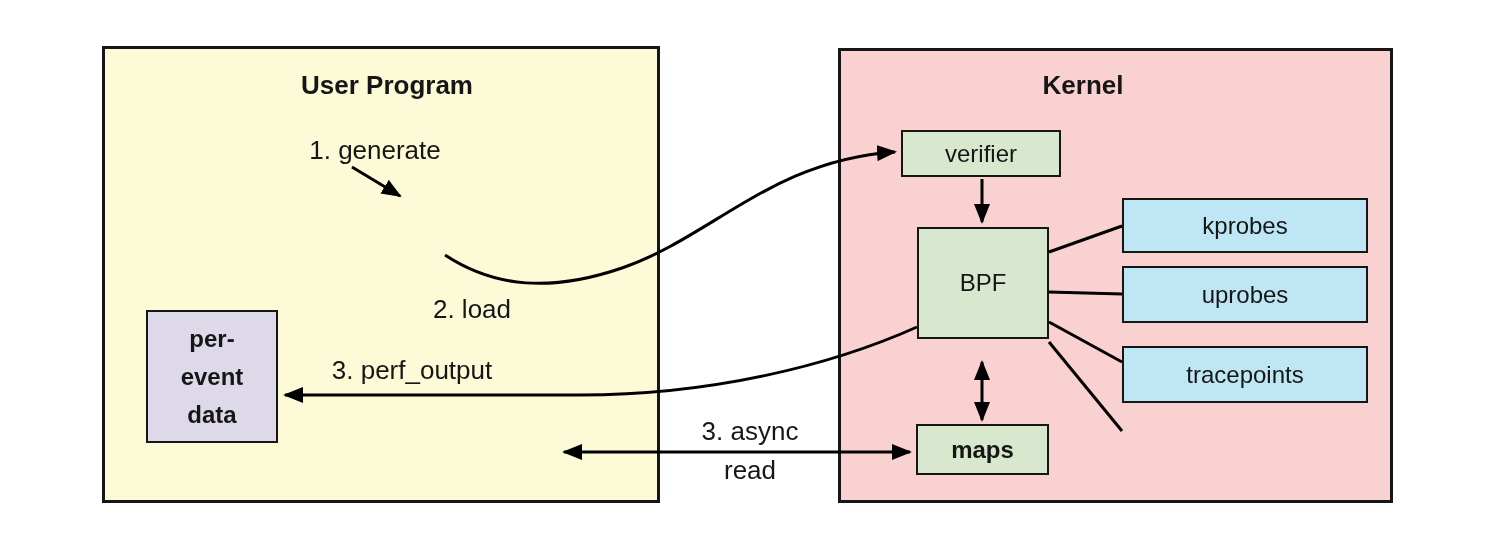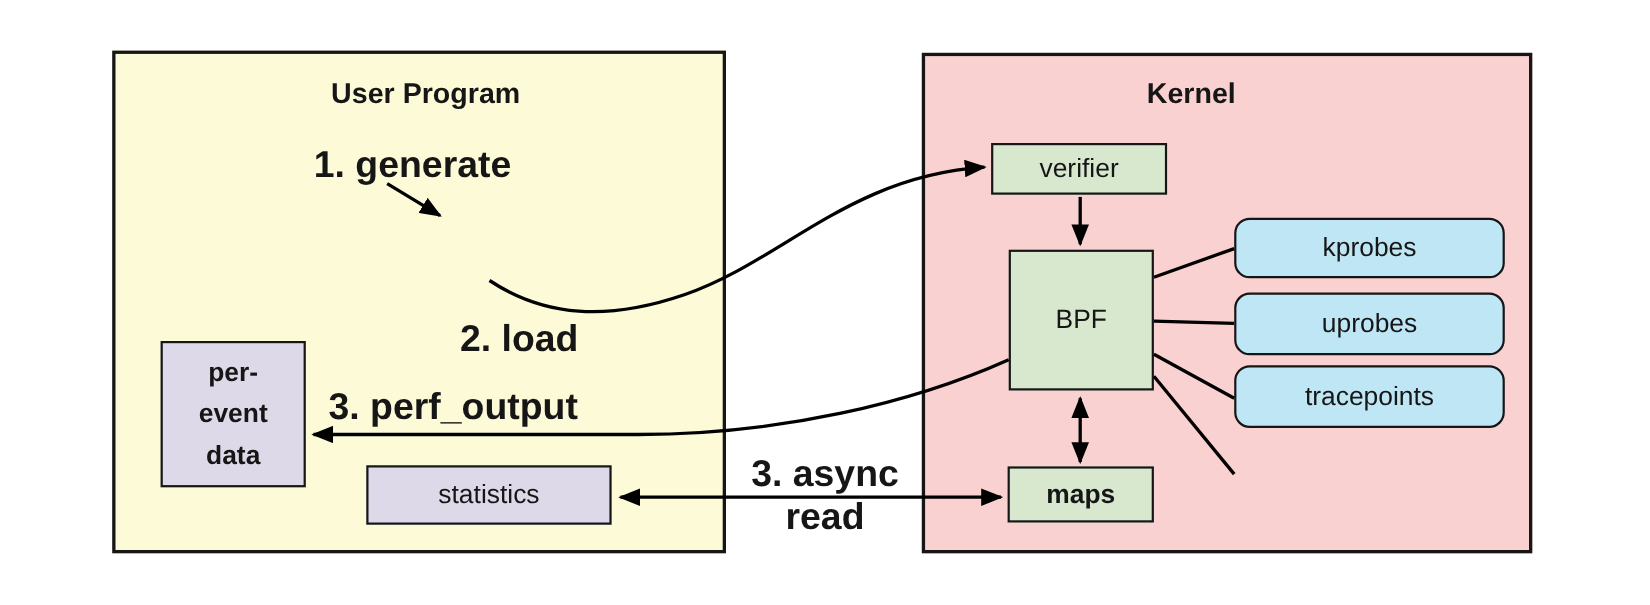--- a/index.html
+++ b/index.html
@@ -18,37 +18,37 @@
     position:absolute; transform:translateX(-50%);
     font-size:26px; font-weight:bold; white-space:nowrap;
   }
   .node {
     position:absolute; box-sizing:border-box;
     border:2.5px solid #161616;
     display:flex; align-items:center; justify-content:center;
     font-size:24px; text-align:center; line-height:38px; white-space:nowrap;
   }
   .green    { background:var(--green-bg); }
-  .blue     { background:var(--blue-bg);border-radius:14px; }
+  .blue     { background:var(--blue-bg); }
   .lavender { background:var(--lavender-bg); }
 
   .node.bpf-bytecode { left:304px; top:200px; width:264px; height:55px; }
   .node.per-event    { left:146px; top:310px; width:132px; height:133px;font-weight:bold; }
   .node.statistics   { left:333px; top:423px; width:223px; height:54px; }
   .node.verifier     { left:901px; top:130px; width:160px; height:47px; }
-  .node.bpf          { left:917px; top:227px; width:132px; height:128px;text-align:center; }
+  .node.bpf          { left:917px; top:227px; width:132px; height:112px;text-align:center; }
   .node.maps         { left:916px; top:424px; width:133px; height:51px;font-weight:bold; }
   .node.kprobes      { left:1122px; top:198px; width:246px; height:55px; }
   .node.uprobes      { left:1122px; top:266px; width:246px; height:57px; }
-  .node.tracepoints  { left:1122px; top:332px; width:246px; height:57px; }
+  .node.tracepoints  { left:1122px; top:346px; width:246px; height:57px; }
   .node.perf-events  { left:1122px; top:403px; width:246px; height:58px; }
 
   .annotation {
     position:absolute; transform:translate(-50%,-50%);
-    font-size:34px; white-space:nowrap;font-weight:bold;
+    font-size:26px; white-space:nowrap;
   }
   .ann-generate    { left:375px; top:150px; }
   .ann-load        { left:472px; top:309px; }
   .ann-perf-output { left:412px; top:370px; }
   .ann-async-1     { left:750px; top:431px; }
   .ann-async-2     { left:750px; top:470px; }
 
   svg.arrows { position:absolute; left:0; top:0; pointer-events:none; }
   svg.arrows path, svg.arrows line { stroke:var(--arrow); stroke-width:3; fill:none; }
   svg.arrows .head { fill:var(--arrow); stroke:none; }
@@ -66,21 +66,20 @@
 
 
   <div class="node lavender per-event">
     <div>
       <div>per-</div>
       <div>event</div>
       <div>data</div>
     </div>
   </div>
 
-  <div class="node lavender statistics">statistics</div>
 
   <div class="node green verifier">verifier</div>
   <div class="node green bpf">BPF</div>
   <div class="node green maps">maps</div>
   <div class="node blue kprobes">kprobes</div>
   <div class="node blue uprobes">uprobes</div>
   <div class="node blue tracepoints">tracepoints</div>
 
   <div class="annotation ann-generate">1. generate</div>
   <div class="annotation ann-load">2. load</div>

